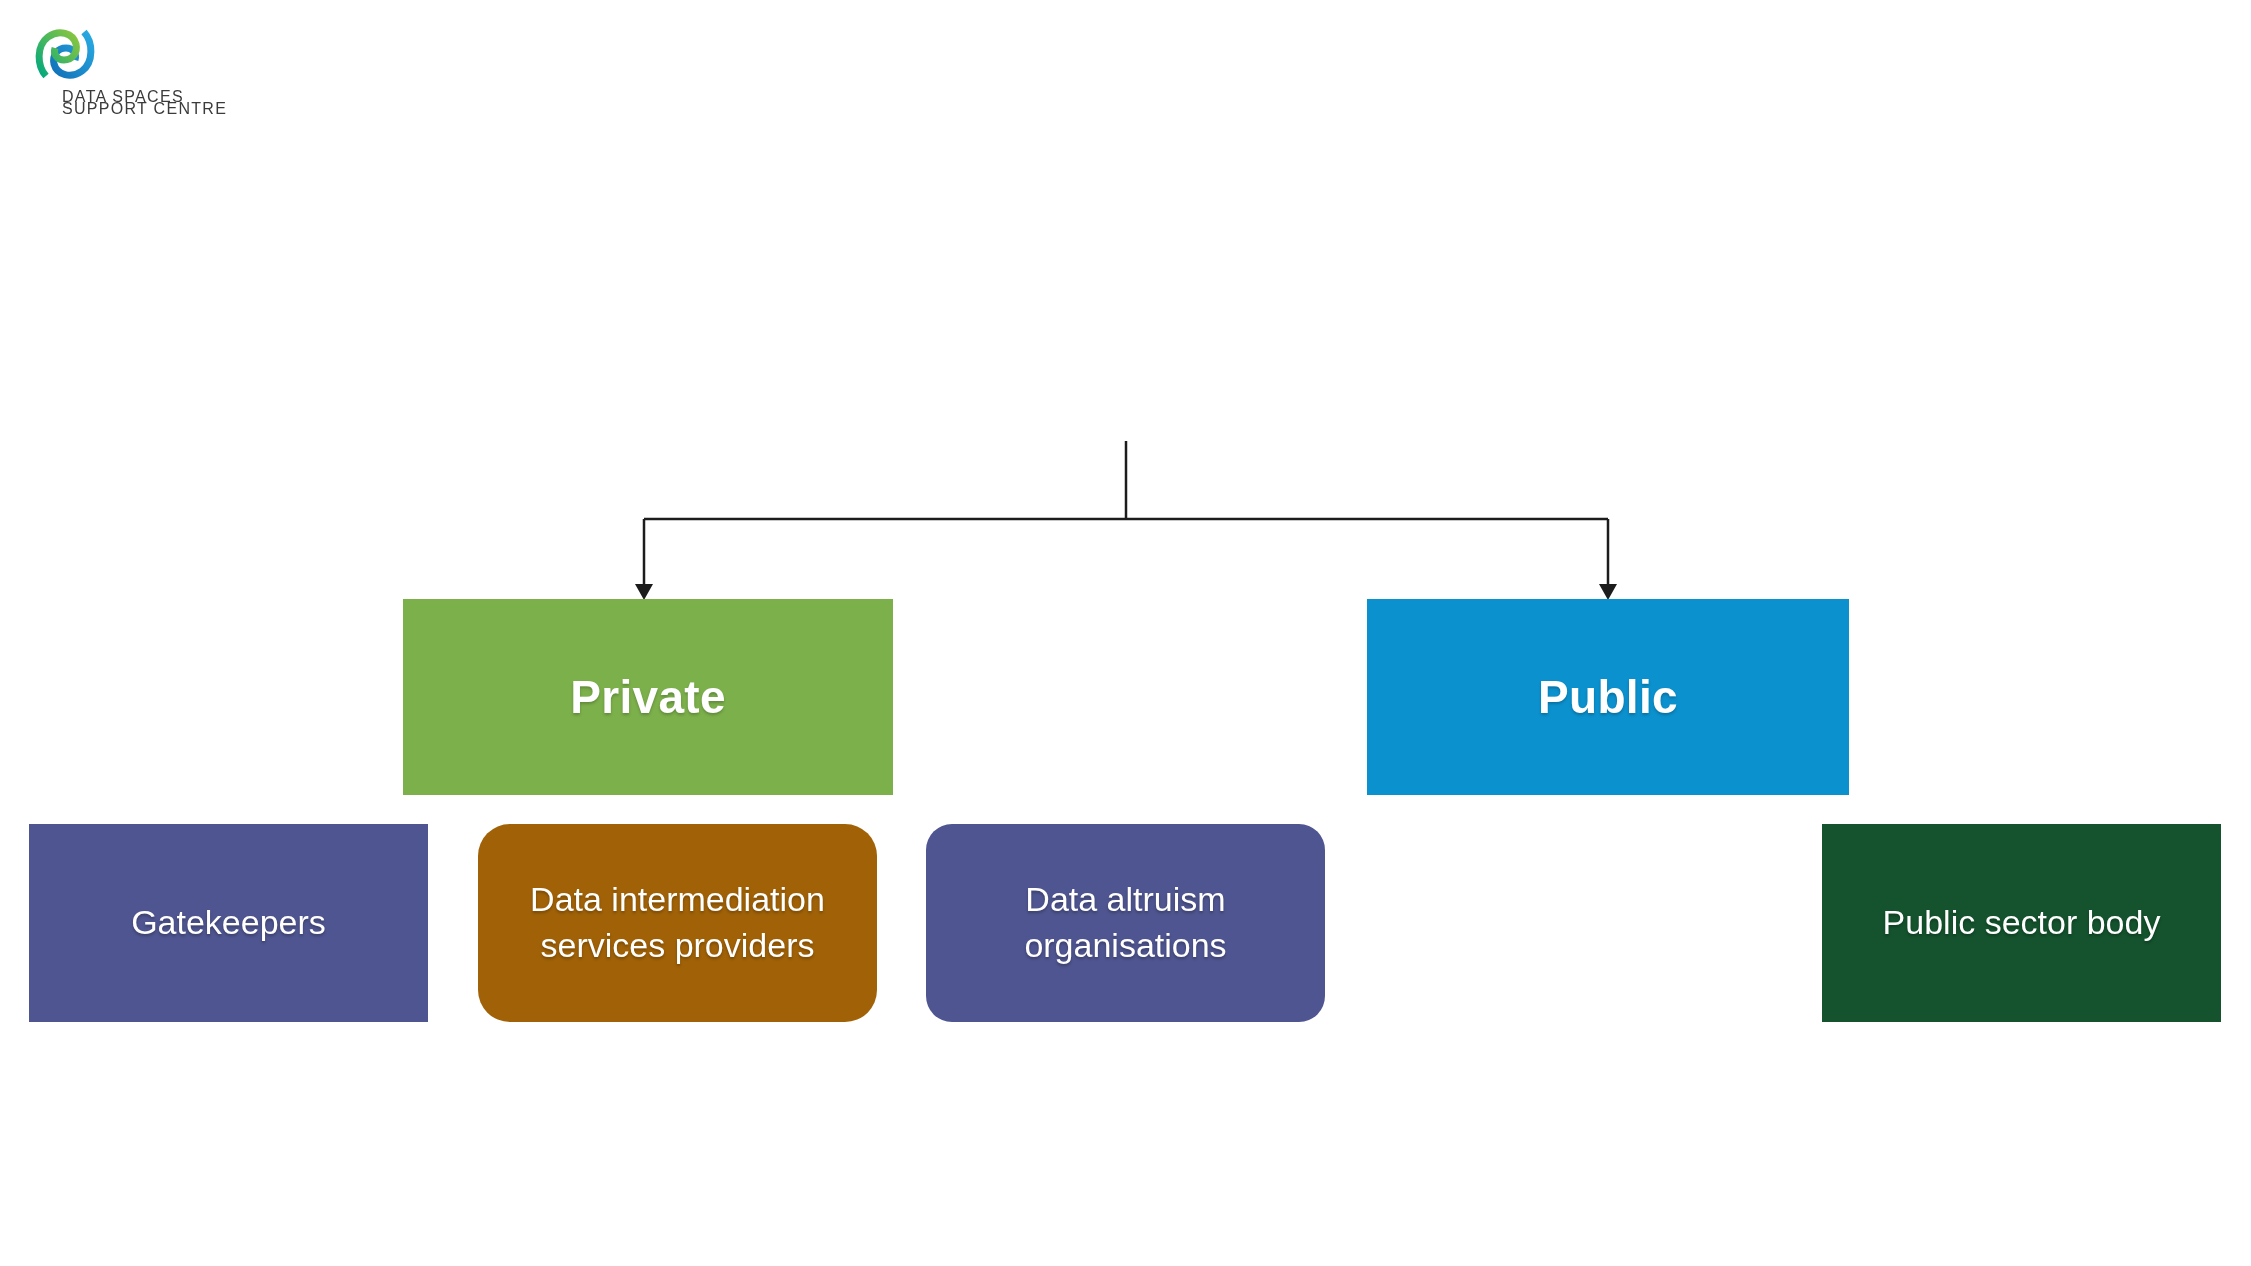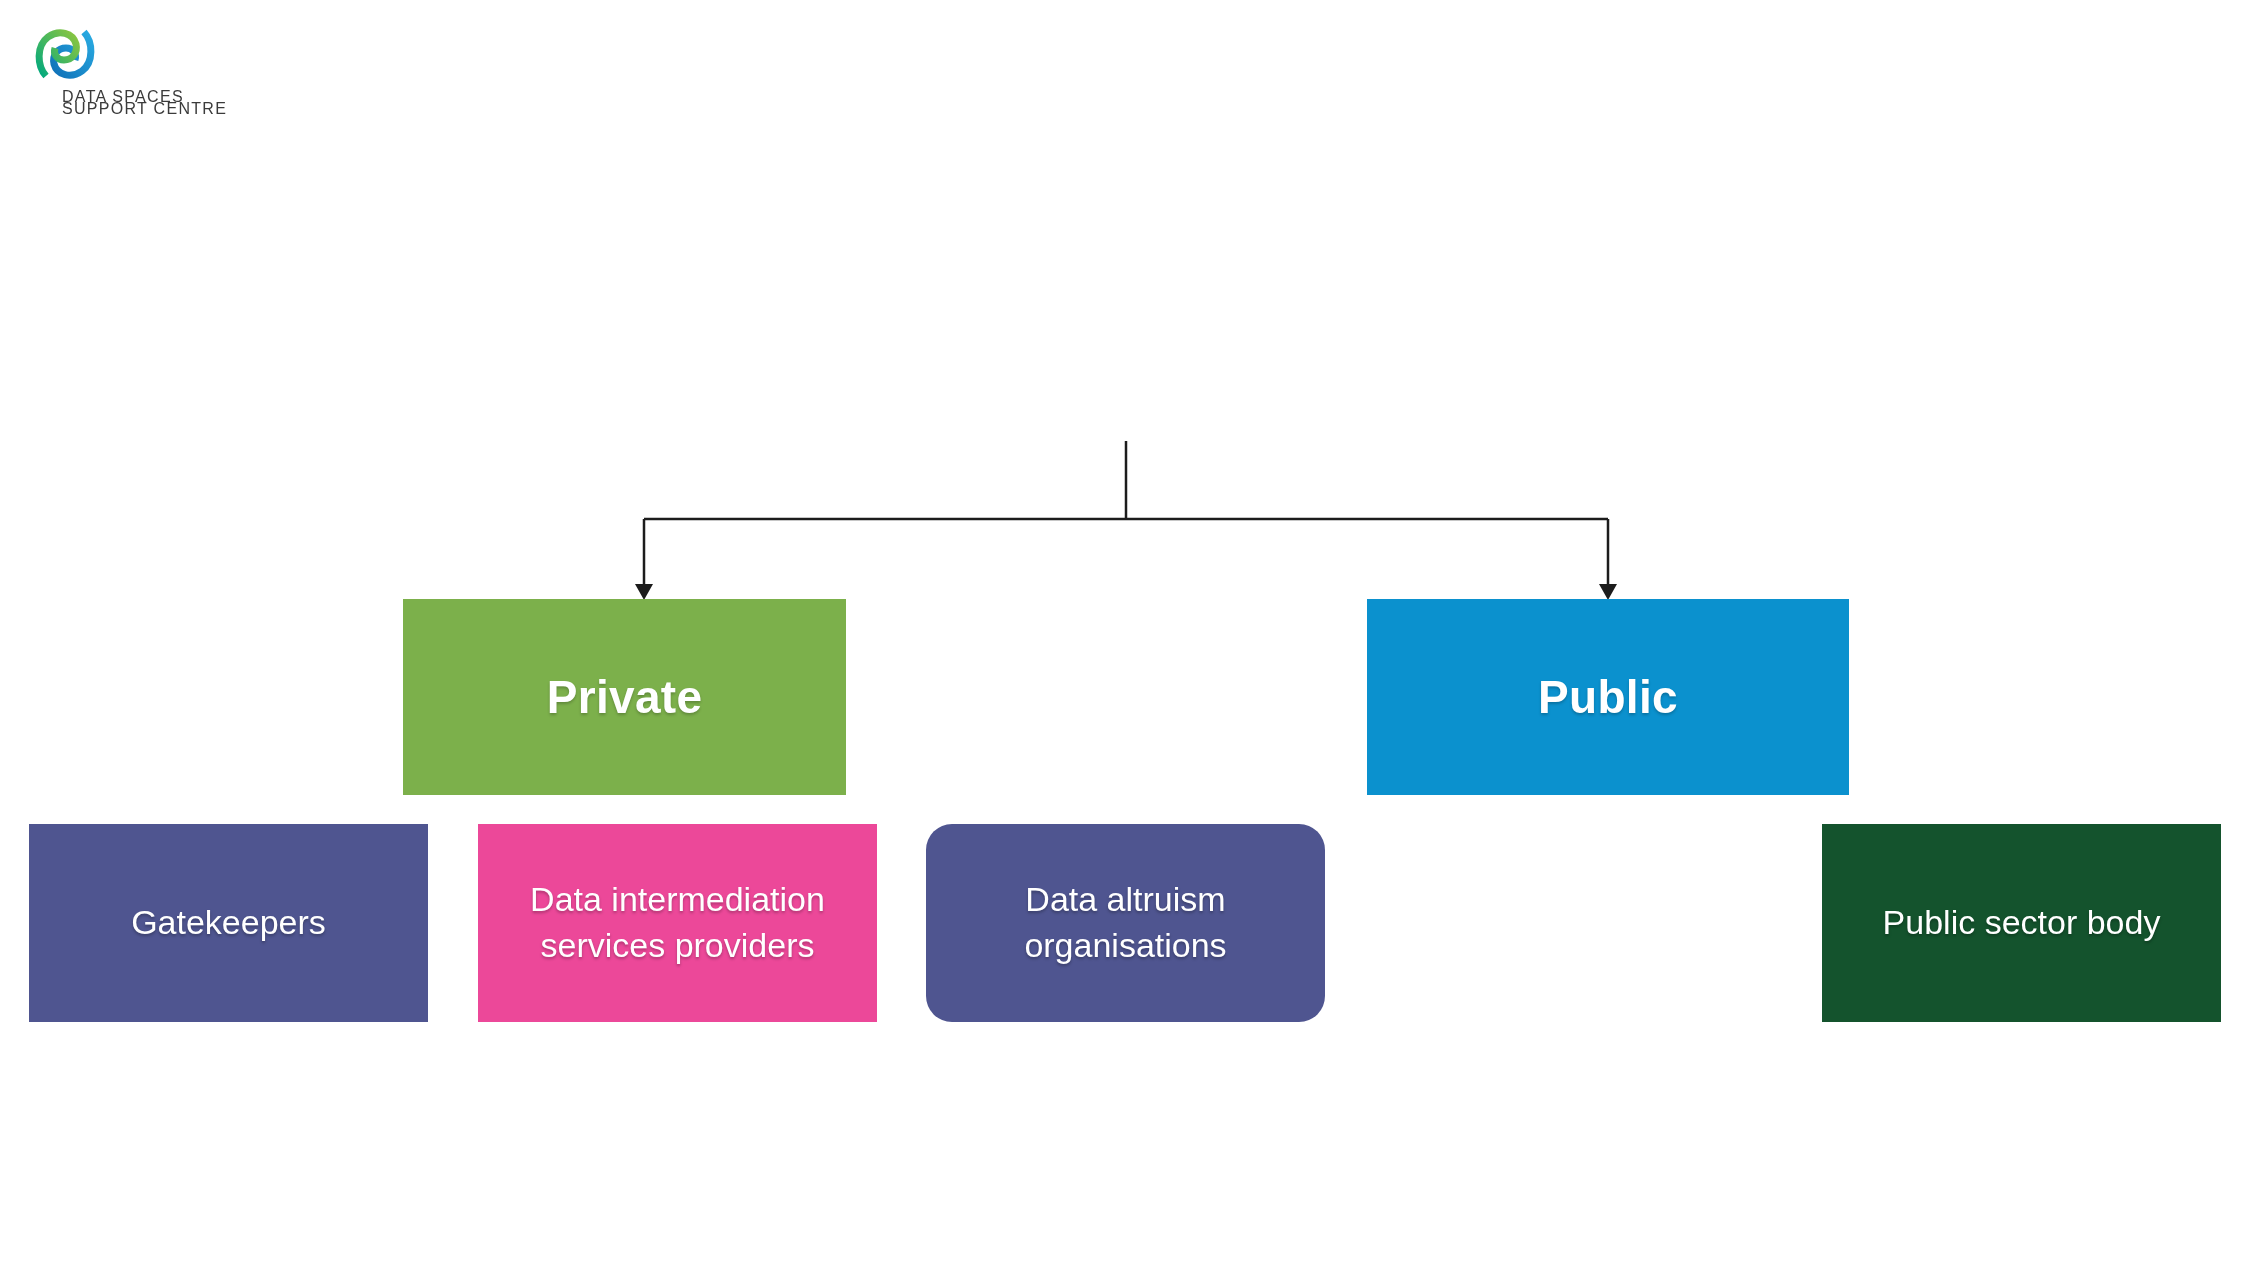--- a/index.html
+++ b/index.html
@@ -47,21 +47,21 @@
     width: 399px;
     height: 198px;
     font-size: 34px;
     font-weight: 400;
     line-height: 1.35;
     text-shadow: 0 2px 3px rgba(0,0,0,0.28);
     padding: 0 2px;
   }
 
   #node-participants { left: 884px; top: 244px; width: 484px; height: 196px; }
-  #node-private      { left: 403px; top: 599px; width: 443px; height: 196px; }
+  #node-private      { left: 403px; top: 599px; width: 490px; height: 196px; }
   #node-public       { left: 1367px; top: 599px; width: 482px; height: 196px; }
 
   #leaf-0 { left: 29px; }
   #leaf-1 { left: 478px; }
   #leaf-2 { left: 926px; }
   #leaf-3 { left: 1374px; }
   #leaf-4 { left: 1822px; }
 </style>
 </head>
 <body>
@@ -101,21 +101,21 @@
   </div>
 
   <div class="node branch-node" id="node-public" style="background-color: rgb(11, 145, 206); color: rgb(255, 255, 255);">
     <span>Public</span>
   </div>
 
   <div class="node leaf-node" id="leaf-0" style="background-color: rgb(79, 85, 144); color: rgb(255, 255, 255);">
     <span>Gatekeepers</span>
   </div>
 
-  <div class="node leaf-node" id="leaf-1" style="background-color: #ec4899; color: rgb(255, 255, 255);">
+  <div class="node leaf-node" id="leaf-1" style="background-color: #a16207; color: rgb(255, 255, 255); border-radius: 32px;">
     <span>Data intermediation services providers</span>
   </div>
 
   <div class="node leaf-node" id="leaf-2" style="background-color: rgb(79, 85, 144); color: rgb(255, 255, 255); border-radius: 26px;">
     <span>Data altruism organisations</span>
   </div>
 
 
   <div class="node leaf-node" id="leaf-4" style="background-color: #14532d; color: rgb(255, 255, 255);">
     <span>Public sector body</span>

